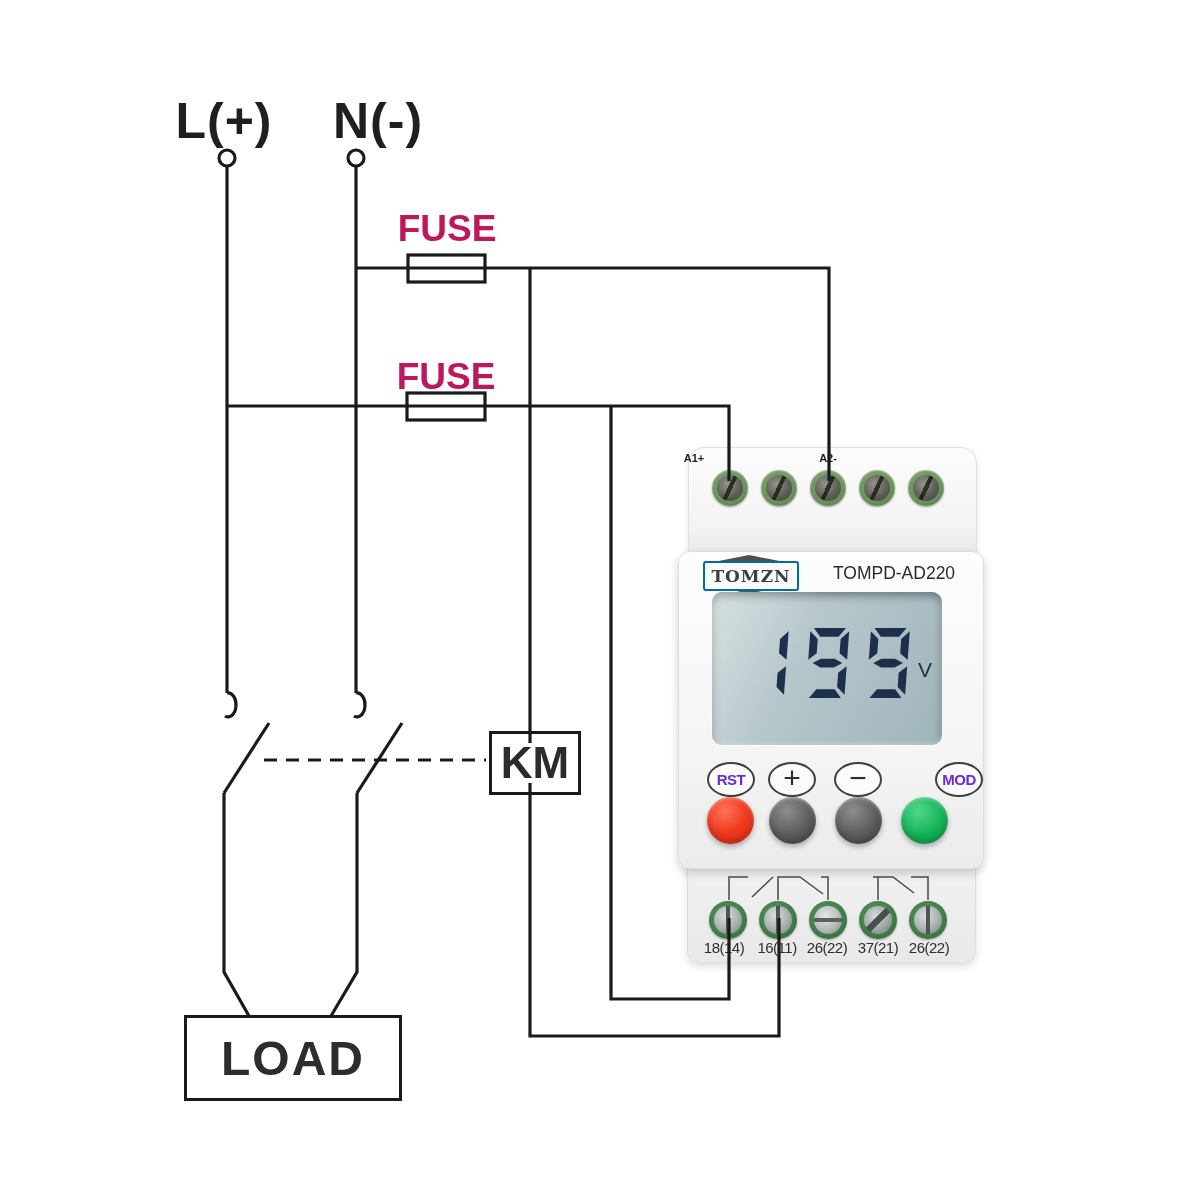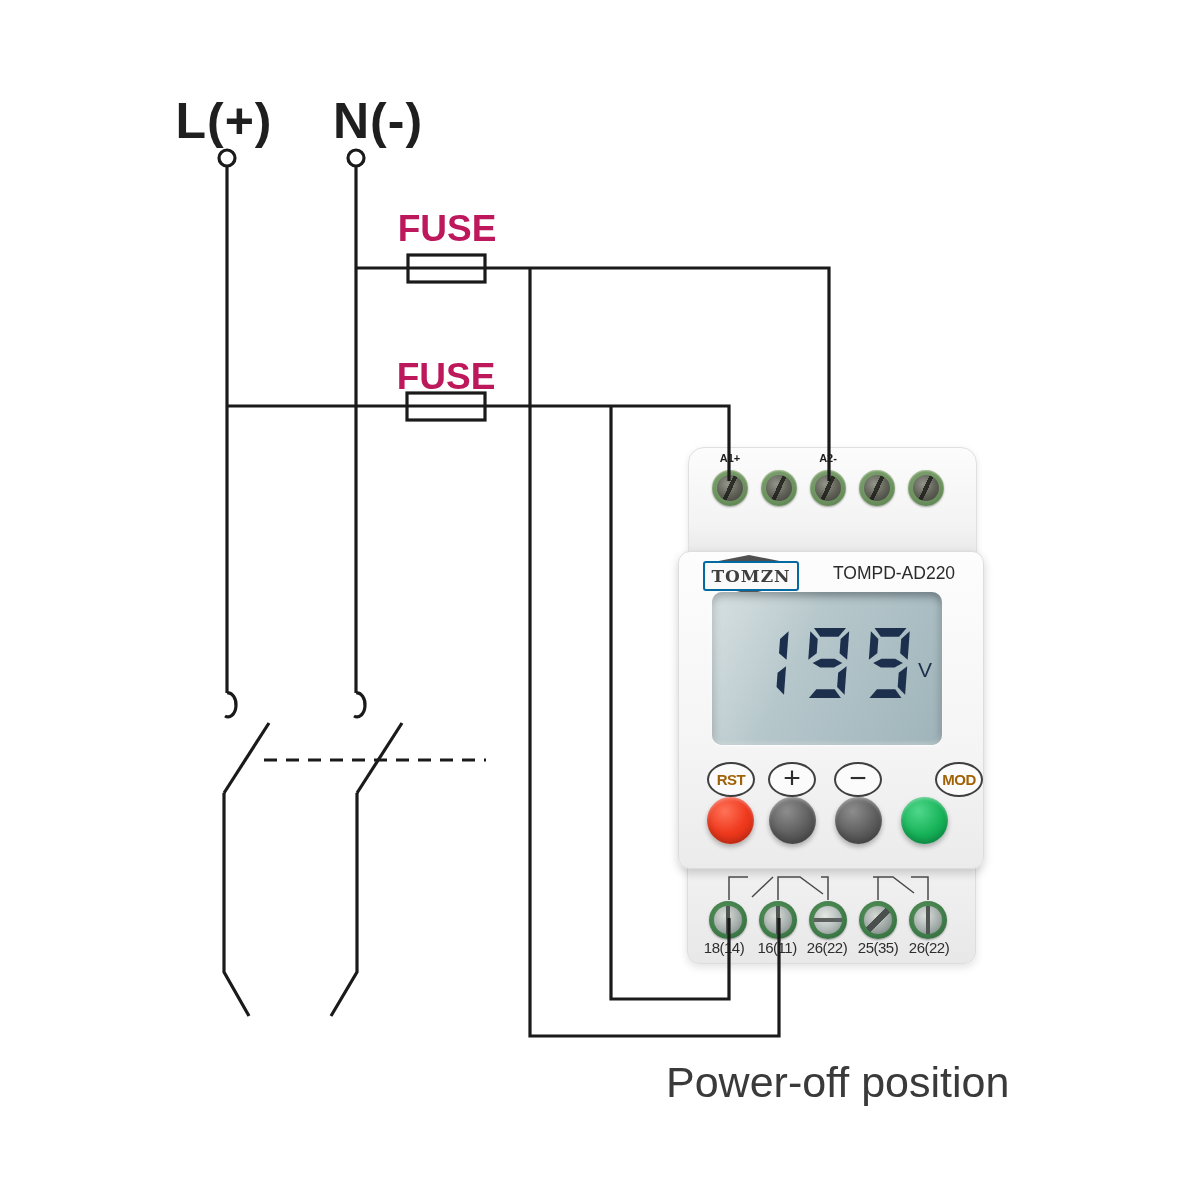--- a/index.html
+++ b/index.html
@@ -66,21 +66,21 @@
   
   .lcd{left:712px;top:592px;width:230px;height:153px;border-radius:10px;z-index:6;
      background:linear-gradient(120deg,#c6d3d5 0%,#b6c7cb 40%,#a8bcc1 75%,#9fb4ba 100%);
      box-shadow:inset 0 4px 9px rgba(25,35,42,.45), inset 0 -2px 4px rgba(255,255,255,.45), 0 1px 2px rgba(255,255,255,.8);}
   .lcd-glare{left:0;top:0;width:100%;height:100%;border-radius:10px;
      background:linear-gradient(115deg, rgba(255,255,255,.30) 0%, rgba(255,255,255,0) 38%);}
   .lcd-unit{left:206px;top:66px;font-size:21px;font-weight:500;color:#1c2f4d;z-index:8;}
   
   .oval{width:44px;height:31px;border:2px solid #3f3f3f;border-radius:50%;z-index:7;top:762px;
      display:flex;align-items:center;justify-content:center;background:#fbfbfb;}
-  .oval .t{font-size:15px;font-weight:bold;color:#a16207;letter-spacing:-0.5px;}
+  .oval .t{font-size:15px;font-weight:bold;color:#6d28d9;letter-spacing:-0.5px;}
   .oval .sym{font-size:30px;font-weight:400;color:#2d2d2d;line-height:26px;padding-bottom:3px;}
   
   .btn{width:47px;height:47px;border-radius:50%;top:797px;z-index:7;
      box-shadow:0 3px 5px rgba(0,0,0,.28), inset 0 -4px 6px rgba(0,0,0,.18), inset 0 2px 3px rgba(255,255,255,.35);}
   .btn-red{background:radial-gradient(circle at 38% 30%, #ff7258 0%, #ef3a1e 50%, #d92a12 100%);}
   .btn-gray{background:radial-gradient(circle at 38% 30%, #8d8d8d 0%, #5c5c5c 55%, #454545 100%);}
   .btn-green{background:radial-gradient(circle at 38% 30%, #4fd88a 0%, #16b258 55%, #0c9a4a 100%);}
   
   .wires{left:0;top:0;z-index:30;pointer-events:none;}
 </style>
@@ -107,21 +107,21 @@
     </div>
   <div class="abs screw screw-top" style="left:810px;">
       <div class="head"></div>
     </div>
   <div class="abs screw screw-top" style="left:859px;">
       <div class="head"></div>
     </div>
   <div class="abs screw screw-top" style="left:908px;">
       <div class="head"></div>
     </div>
-  <div class="abs term-label-top" style="left:708px;">A1+</div>
+  <div class="abs term-label-top" style="left:672px;">A1+</div>
   <div class="abs term-label-top" style="left:806px;">A2-</div>
 
   <div class="abs brand-orn-top"></div>
   <div class="abs brand-orn-bot"></div>
   <div class="abs brand-badge">
     <span>TOMZN</span>
   </div>
   <div class="abs model">TOMPD-AD220</div>
 
   <div class="abs lcd">
@@ -180,21 +180,21 @@
     </div>
   <div class="abs screw screw-bot slot-d" style="left:859px;">
       <div class="head"></div>
     </div>
   <div class="abs screw screw-bot slot-v" style="left:909px;">
       <div class="head"></div>
     </div>
   <div class="abs term-label-bot" style="left:695px;">18(14)</div>
   <div class="abs term-label-bot" style="left:748px;">16(11)</div>
   <div class="abs term-label-bot" style="left:798px;">26(22)</div>
-  <div class="abs term-label-bot" style="left:849px;">25(35)</div>
+  <div class="abs term-label-bot" style="left:849px;">37(21)</div>
   <div class="abs term-label-bot" style="left:900px;">26(22)</div>
 
   <svg class="abs wires" width="1200" height="1200" viewBox="0 0 1200 1200">
 
     <g stroke="#4a4a4a" stroke-width="1.5" fill="none">
       <path d="M729,900 L729,877 L748,877"></path>
       <path d="M752,897 L773,877"></path>
       <path d="M778,900 L778,877 L800,877 L823,894"></path>
       <path d="M821,877 L828,877 L828,900"></path>
       <path d="M873,877 L893,877 L914,893"></path>
@@ -225,17 +225,22 @@
       <path d="M224,793 L269,723"></path>
       <path d="M357,793 L402,723"></path>
 
       <path d="M224,793 L224,972 L249,1016"></path>
       <path d="M357,793 L357,972 L331,1016"></path>
 
       <path d="M264,760 L486,760" stroke-dasharray="13 9"></path>
     </g>
   </svg>
 
-
-
-  <div class="abs caption" style="left:666px;top:1058px;">Power-off position</div>
+  <div class="abs km-box">
+    <span>KM</span>
+  </div>
+
+  <div class="abs load-box">
+    <span>LOAD</span>
+  </div>
+
 
 </div>
 
 </body></html>

